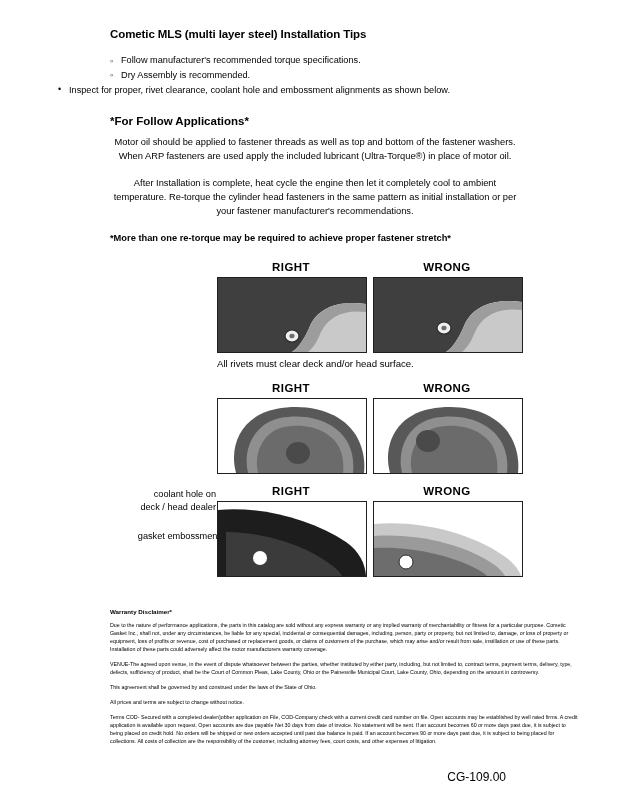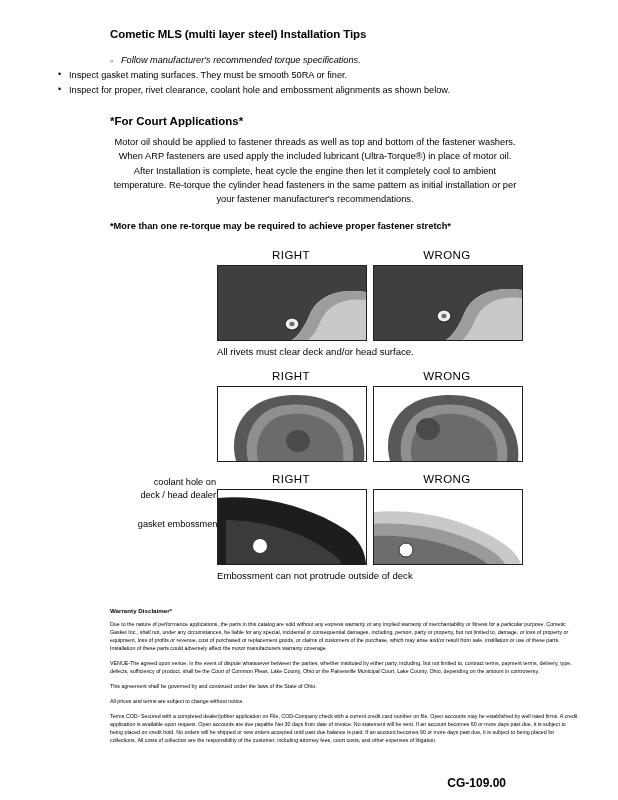--- a/index.html
+++ b/index.html
@@ -27,21 +27,20 @@
     font-weight: bold;
     margin: 0 0 9px 66px;
     letter-spacing: -0.1px;
   }
   .bullets {
     margin: 13px 0 0 66px;
     padding: 0;
     list-style: none;
     font-size: 9.2px;
     line-height: 1.62;
-    font-style: italic;
   }
   .bullets > li {
     position: relative;
     padding-left: 11px;
   }
   .bullets > li::before {
     content: "\25E6";
     position: absolute;
     left: 0;
     top: -0.5px;
@@ -72,20 +71,21 @@
     margin: 17px 0 8px 66px;
   }
   p.para {
     font-size: 9.3px;
     line-height: 1.55;
     margin: 0 0 0 66px;
     max-width: 470px;
     text-align: center;
   }
   p.para + p.para {
+    margin-top: 12px;
   }
   p.note {
     font-size: 9.3px;
     margin: 14px 0 0 66px;
     font-weight: bold;
   }
 
   
   .figures {
     margin: 18px 0 0 0;
@@ -95,21 +95,21 @@
     display: flex;
     gap: 8px;
     margin-left: 173px;
   }
   .figcell {
     width: 148px;
   }
   .figlabel {
     text-align: center;
     font-size: 11.5px;
-    font-weight: normal;
+    font-weight: bold;
     letter-spacing: 0.4px;
     margin-bottom: 4px;
   }
   .figbox {
     width: 148px;
     height: 74px;
     border: 1px solid #231f20;
     overflow: hidden;
     position: relative;
     background: #ffffff;
@@ -153,41 +153,41 @@
   }
   .warranty p {
     font-size: 5.3px;
     line-height: 1.52;
     margin: 0 0 7px 0;
     text-align: left;
   }
   .docnum {
     position: absolute;
     right: 58px;
-    bottom: 10px;
+    bottom: 16px;
     font-size: 12px;
-    font-weight: bold;
+    font-weight: normal;
   }
 </style>
 </head>
 <body>
 
 <div class="page">
 
   <h1 class="title">Cometic MLS (multi layer steel) Installation Tips</h1>
 
   <ul class="bullets">
     <li>Follow manufacturer's recommended torque specifications.</li>
+    <li>Dry Assembly is recommended.</li>
   </ul>
   <ul class="subbullets">
-    <li>Inspect gasket mating surfaces.  They must be smooth 50RA or finer.</li>
     <li>Inspect for proper, rivet clearance, coolant hole and embossment alignments as shown below.</li>
   </ul>
 
-  <h2 class="section">*For Court Applications*</h2>
+  <h2 class="section">*For Follow Applications*</h2>
   <p class="para">Motor oil should be applied to fastener threads as well as top and bottom of the fastener washers. When ARP fasteners are used apply the included lubricant (Ultra-Torque®) in place of motor oil.</p>
   <p class="para">After Installation is complete, heat cycle the engine then let it completely cool to ambient temperature. Re-torque the cylinder head fasteners in the same pattern as initial installation or per your fastener manufacturer's recommendations.</p>
   <p class="note">*More than one re-torque may be required to achieve proper fastener stretch*</p>
 
   <div class="figures">
 
     <div class="figrow">
       <div class="figcell">
         <div class="figlabel">RIGHT</div>
         <div class="figbox">
@@ -281,21 +281,20 @@
             <rect x="0" y="0" width="148" height="74" fill="#ffffff"></rect>
             <path d="M0,22 C44,18 96,30 130,54 C140,61 145,68 147,74 H0 Z" fill="#c9c9c9"></path>
             <path d="M0,34 C42,31 92,42 122,64 C126,67 129,71 131,74 H0 Z" fill="#9a9a9a"></path>
             <path d="M0,46 C38,44 82,54 108,70 C110,71 112,73 113,74 H0 Z" fill="#6d6d6d"></path>
             <circle cx="32" cy="60" r="7" fill="#ffffff" stroke="#2b2b2b" stroke-width="1"></circle>
           </svg>
         </div>
       </div>
     </div>
     <div class="figcaption">
-      <div>Embossment can not protrude outside of deck</div>
     </div>
   </div>
 
   <div style="height:26px;"></div>
 
   <div class="warranty">
     <h3>Warranty Disclaimer*</h3>
     <p>Due to the nature of performance applications, the parts in this catalog are sold without any express warranty or any implied warranty of merchantability or fitness for a particular purpose.  Cometic Gasket Inc., shall not, under any circumstances, be liable for any special, incidental or consequential damages, including, person, party or property, but not limited to, damage, or loss of property or equipment, loss of profits or revenue, cost of purchased or replacement goods, or claims of customers of the purchase, which may arise and/or result from sale, instillation or use of these parts.  Installation of these parts could adversely affect the motor manufacturers warranty coverage.</p>
     <p>VENUE-The agreed upon venue, in the event of dispute whatsoever between the parties, whether instituted by either party, including, but not limited to, contract terms, payment terms, delivery, type, defects, sufficiency of product, shall be the Court of Common Pleas, Lake County, Ohio or the Painesville Municipal Court, Lake County, Ohio, depending on the amount in controversy.</p>
     <p>This agreement shall be governed by and construed under the laws of the State of Ohio.</p>

